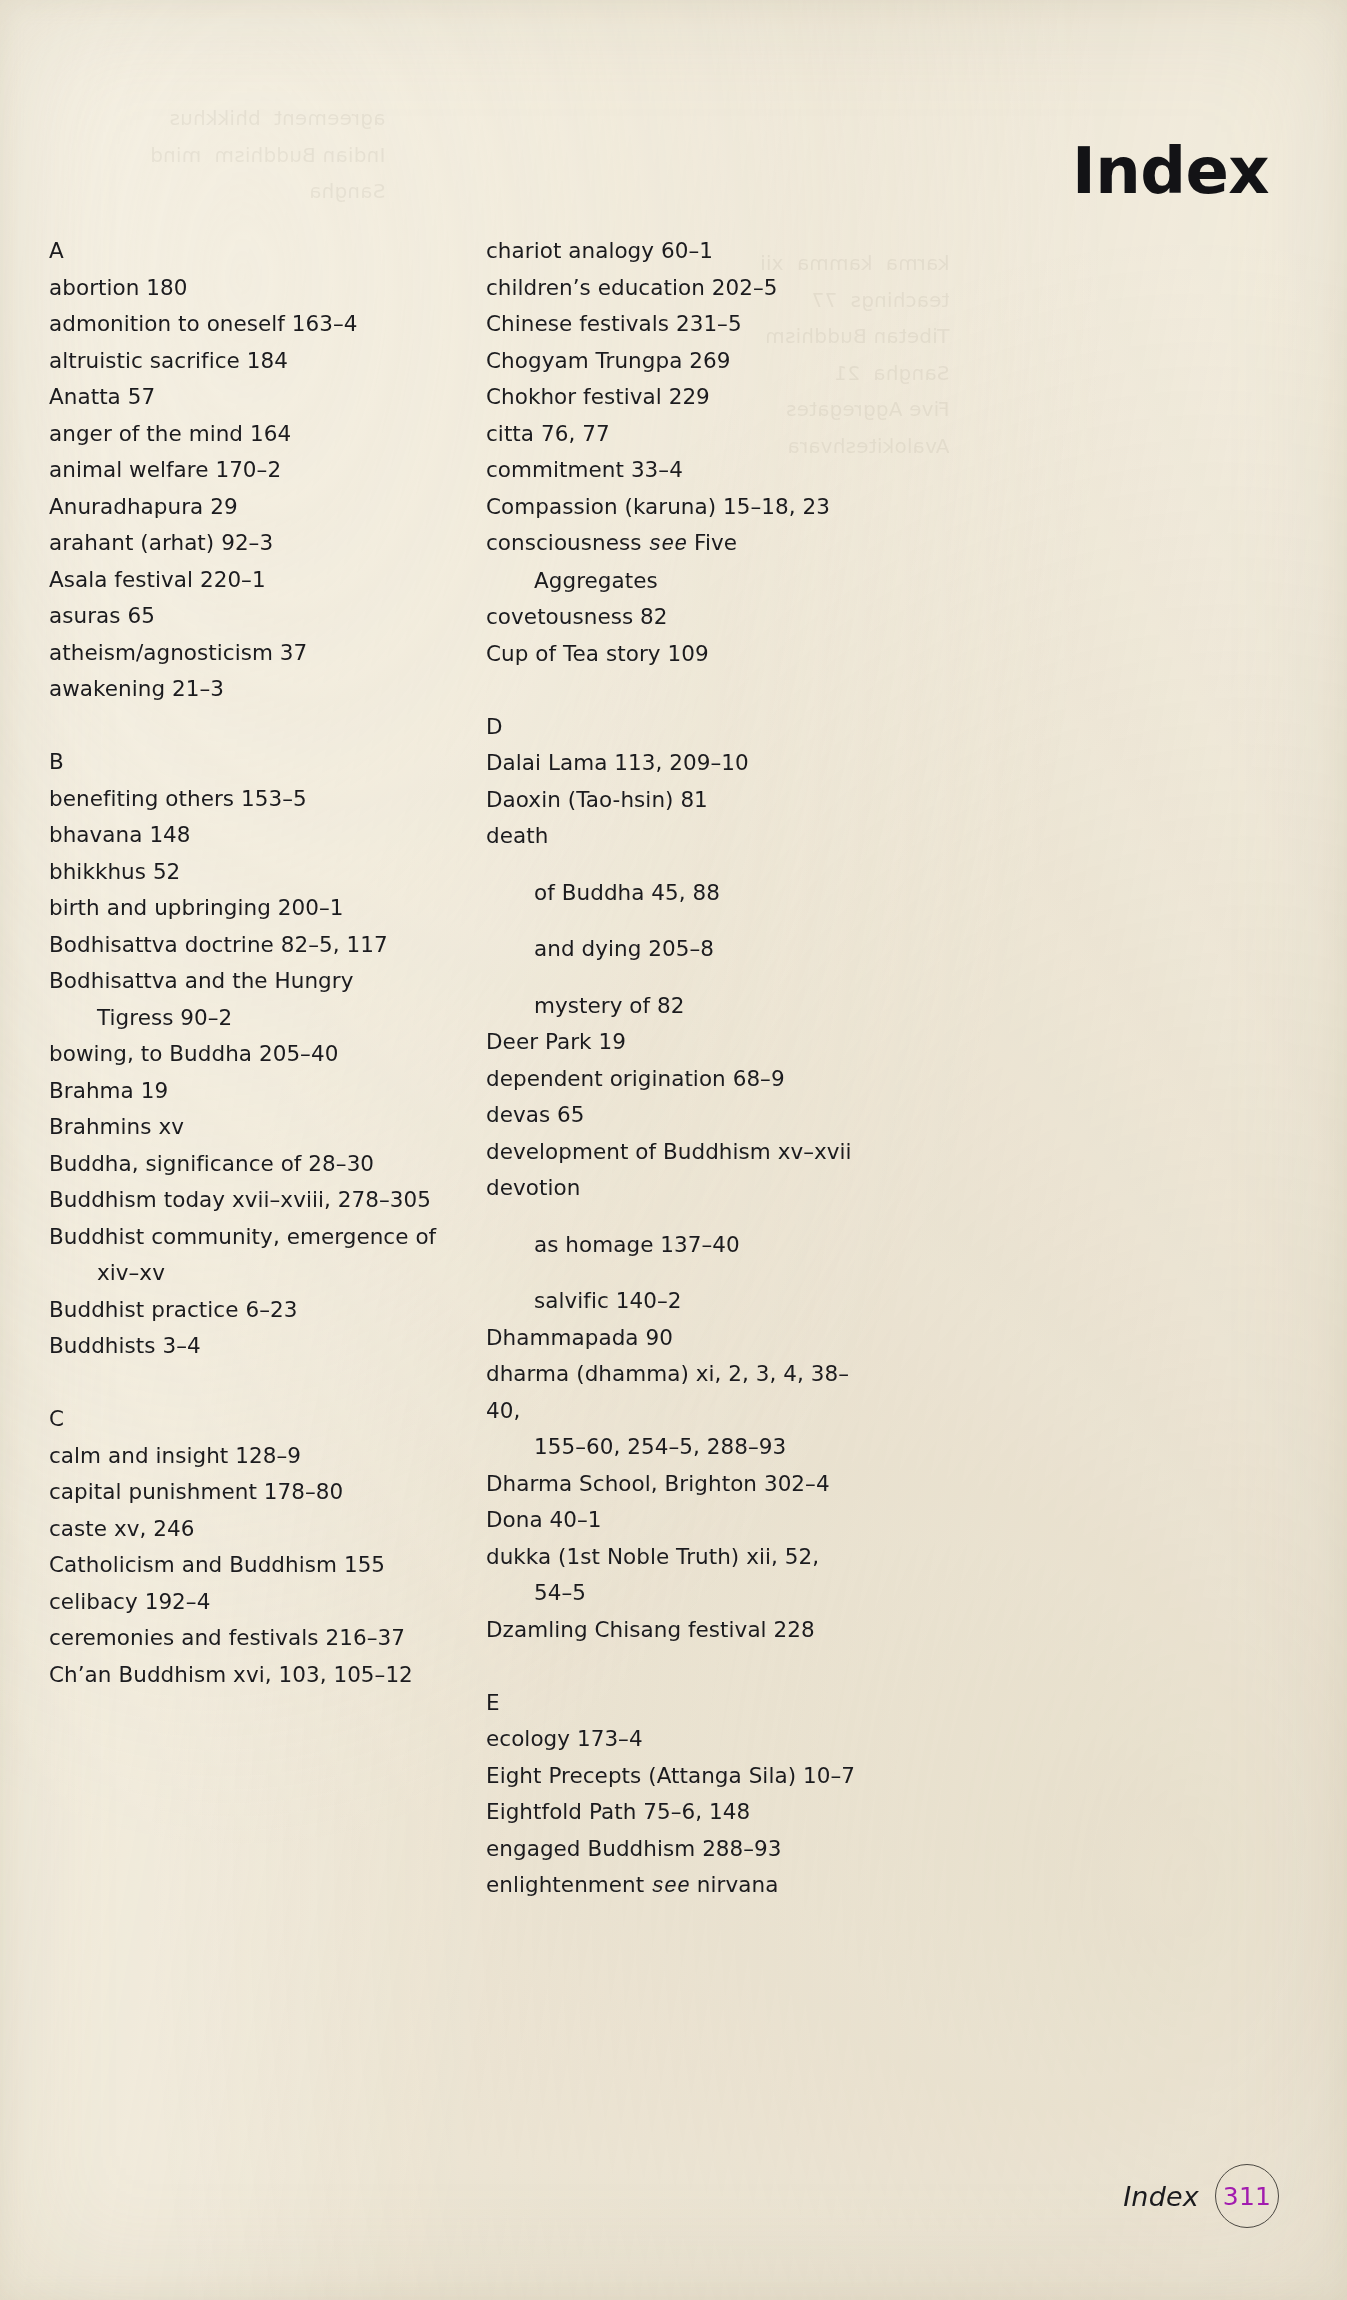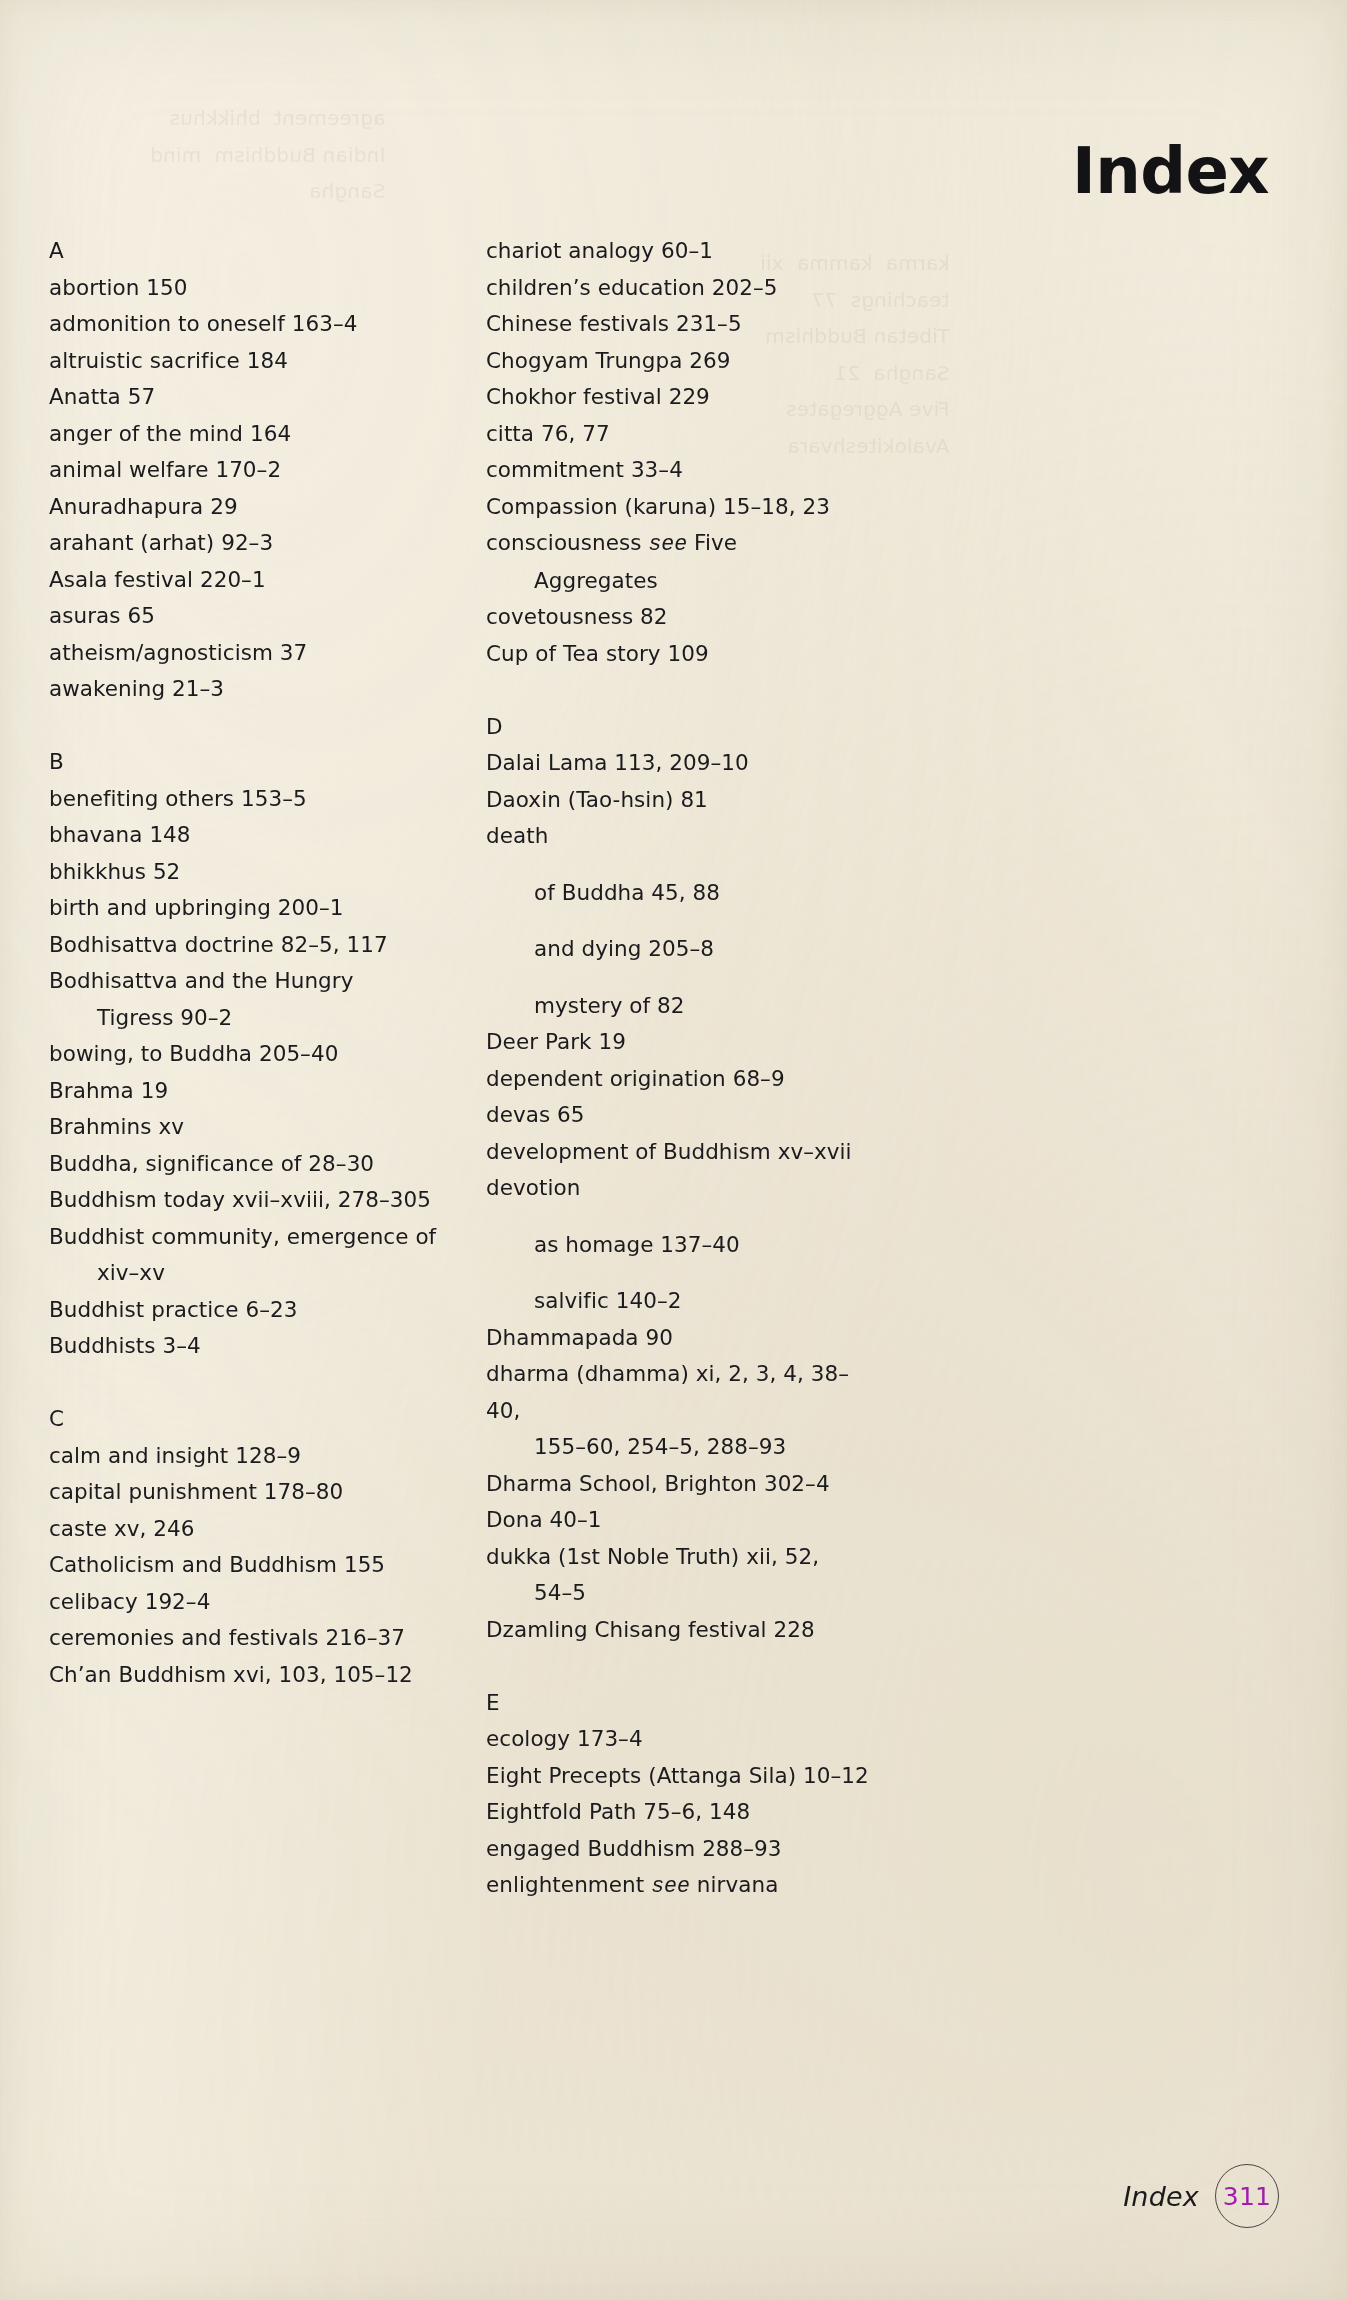--- a/index.html
+++ b/index.html
@@ -145,21 +145,21 @@
 Tibetan Buddhism
 Sangha  21
 Five Aggregates
 Avalokiteshvara</div>
 
   <h1 class="page-heading">Index</h1>
 
   <div class="columns">
     <div class="col col-left" id="col-left">
         <div class="letter">A</div>
-        <div class="entry">abortion 150</div>
+        <div class="entry">abortion 180</div>
         <div class="entry">admonition to oneself 163–4</div>
         <div class="entry">altruistic sacrifice 184</div>
         <div class="entry">Anatta 57</div>
         <div class="entry">anger of the mind 164</div>
         <div class="entry">animal welfare 170–2</div>
         <div class="entry">Anuradhapura 29</div>
         <div class="entry">arahant (arhat) 92–3</div>
         <div class="entry">Asala festival 220–1</div>
         <div class="entry">asuras 65</div>
         <div class="entry">atheism/agnosticism 37</div>
@@ -224,21 +224,21 @@
         <div class="entry">dharma (dhamma) xi, 2, 3, 4, 38–40,</div>
         <div class="entry cont">155–60, 254–5, 288–93</div>
         <div class="entry">Dharma School, Brighton 302–4</div>
         <div class="entry">Dona 40–1</div>
         <div class="entry">dukka (1st Noble Truth) xii, 52,</div>
         <div class="entry cont">54–5</div>
         <div class="entry">Dzamling Chisang festival 228</div>
         <div class="gap"></div>
         <div class="letter">E</div>
         <div class="entry">ecology 173–4</div>
-        <div class="entry">Eight Precepts (Attanga Sila) 10–12</div>
+        <div class="entry">Eight Precepts (Attanga Sila) 10–7</div>
         <div class="entry">Eightfold Path 75–6, 148</div>
         <div class="entry">engaged Buddhism 288–93</div>
         <div class="entry">enlightenment <i class="ital">see</i> nirvana</div>
       </div>
   </div>
 
   <div class="footer">
     <span class="footer-label">Index</span>
     <span class="page-circle">311</span>
   </div>

